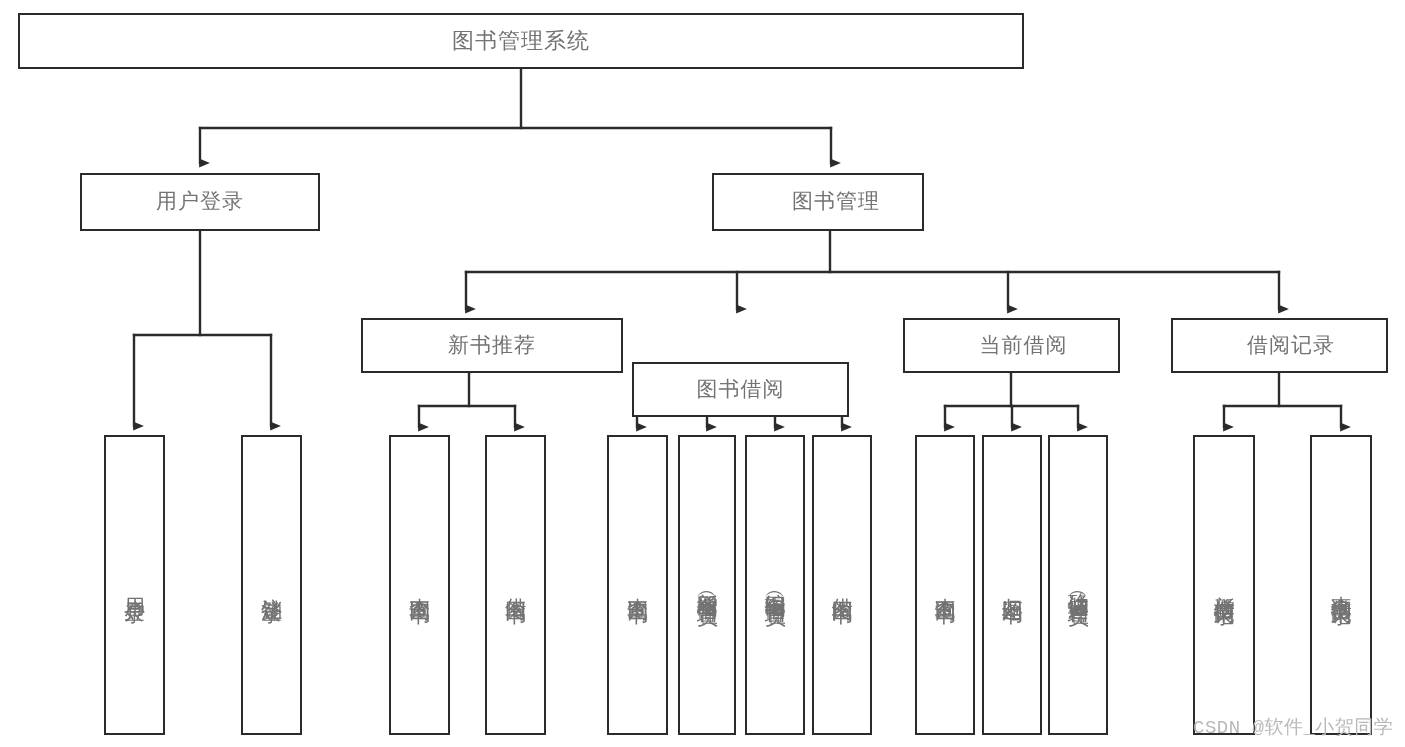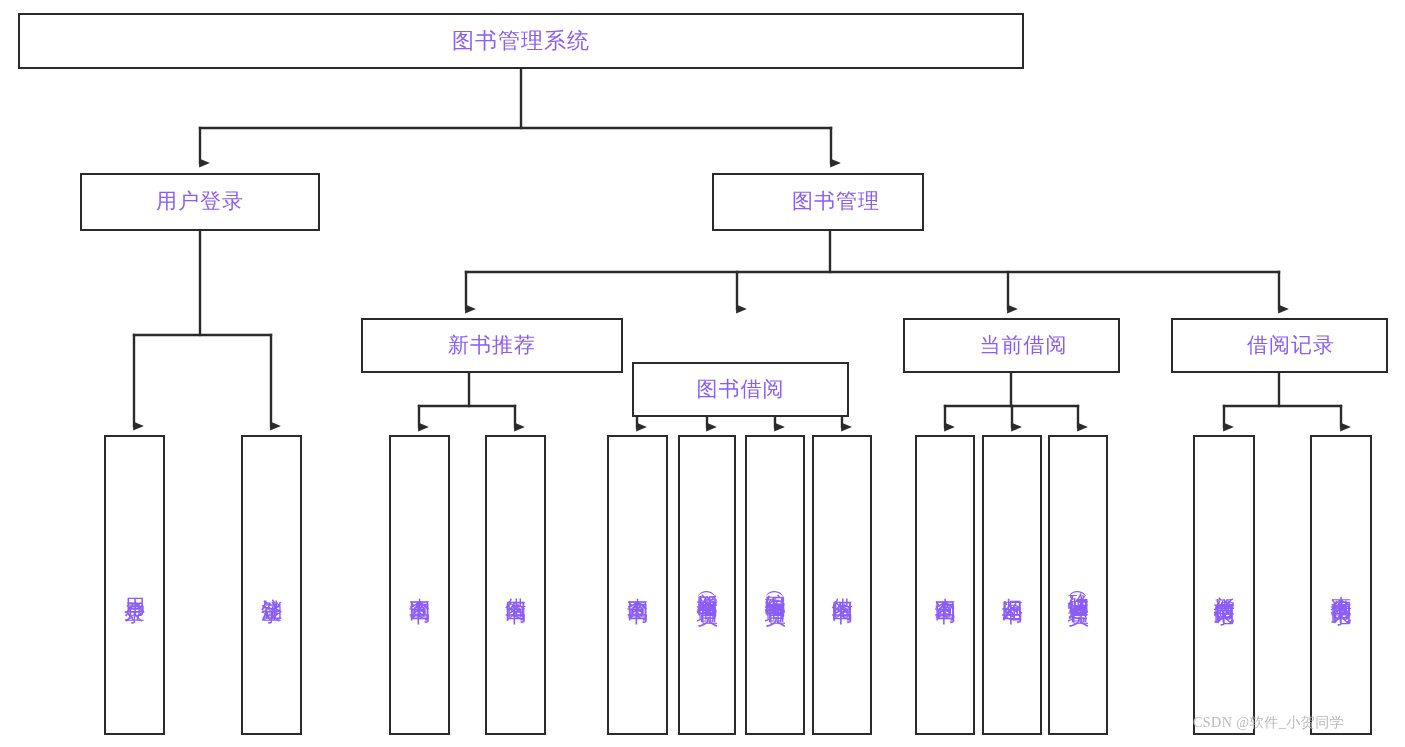--- a/index.html
+++ b/index.html
@@ -27,21 +27,21 @@
     pointer-events: none;
   }
   .node {
     position: absolute;
     box-sizing: border-box;
     border: 2px solid #2b2b2b;
     background: #ffffff;
     display: flex;
     align-items: center;
     justify-content: center;
-    color: #8b5cf6;
+    color: #737373;
   }
   .node-h .node-label {
     font-size: 21px;
     line-height: 1.2;
     letter-spacing: 1px;
     white-space: nowrap;
   }
   .node-v {
     align-items: center;
     justify-content: center;
@@ -52,25 +52,25 @@
     font-size: 21px;
     line-height: 1.45;
     letter-spacing: 2px;
     white-space: nowrap;
   }
   .node-root .node-label {
     font-size: 22px;
   }
   .watermark {
     position: absolute;
-    font-size: 14px;
+    font-size: 19px;
     color: #b9b9b9;
     white-space: nowrap;
     letter-spacing: 0.5px;
-    font-family: Liberation Serif, serif;
+    font-family: Liberation Mono, monospace;
   }
 </style>
 </head>
 <body>
 
 <div id="canvas">
 
   <svg id="edges" viewBox="0 0 1405 747" xmlns="http://www.w3.org/2000/svg">
     <defs>
       <marker id="arrow" viewBox="0 0 10 12" refX="5" refY="11" markerWidth="9" markerHeight="11" orient="auto-start-reverse" markerUnits="userSpaceOnUse">

